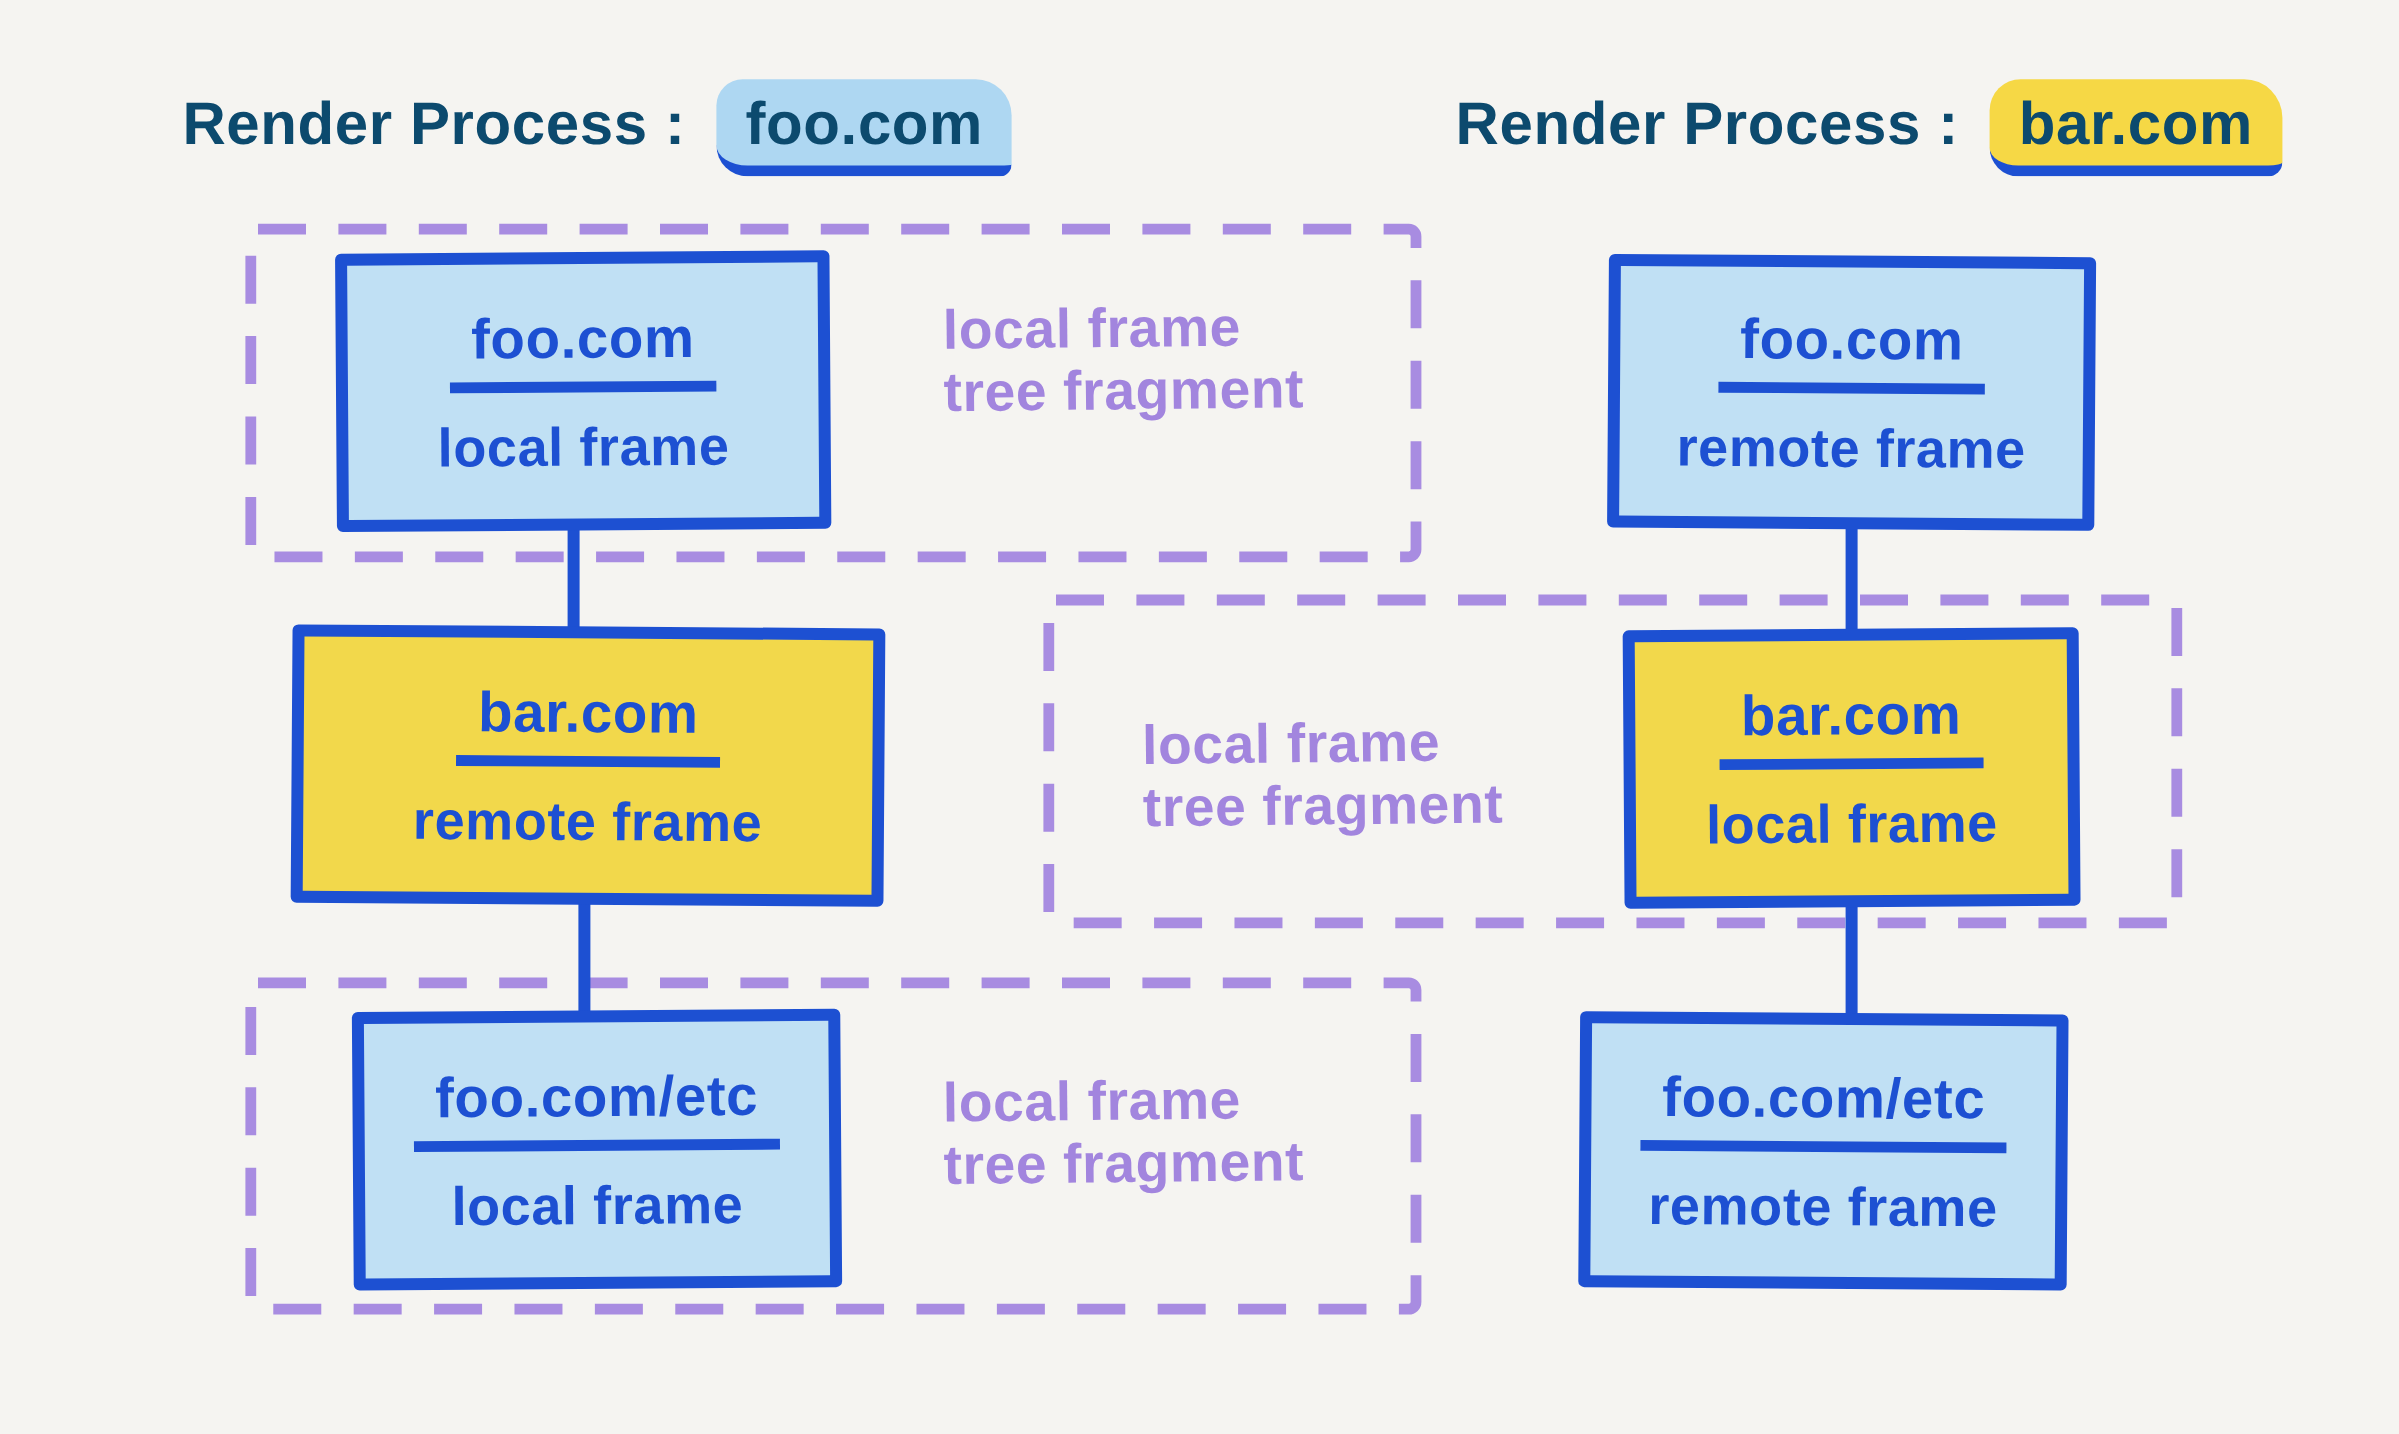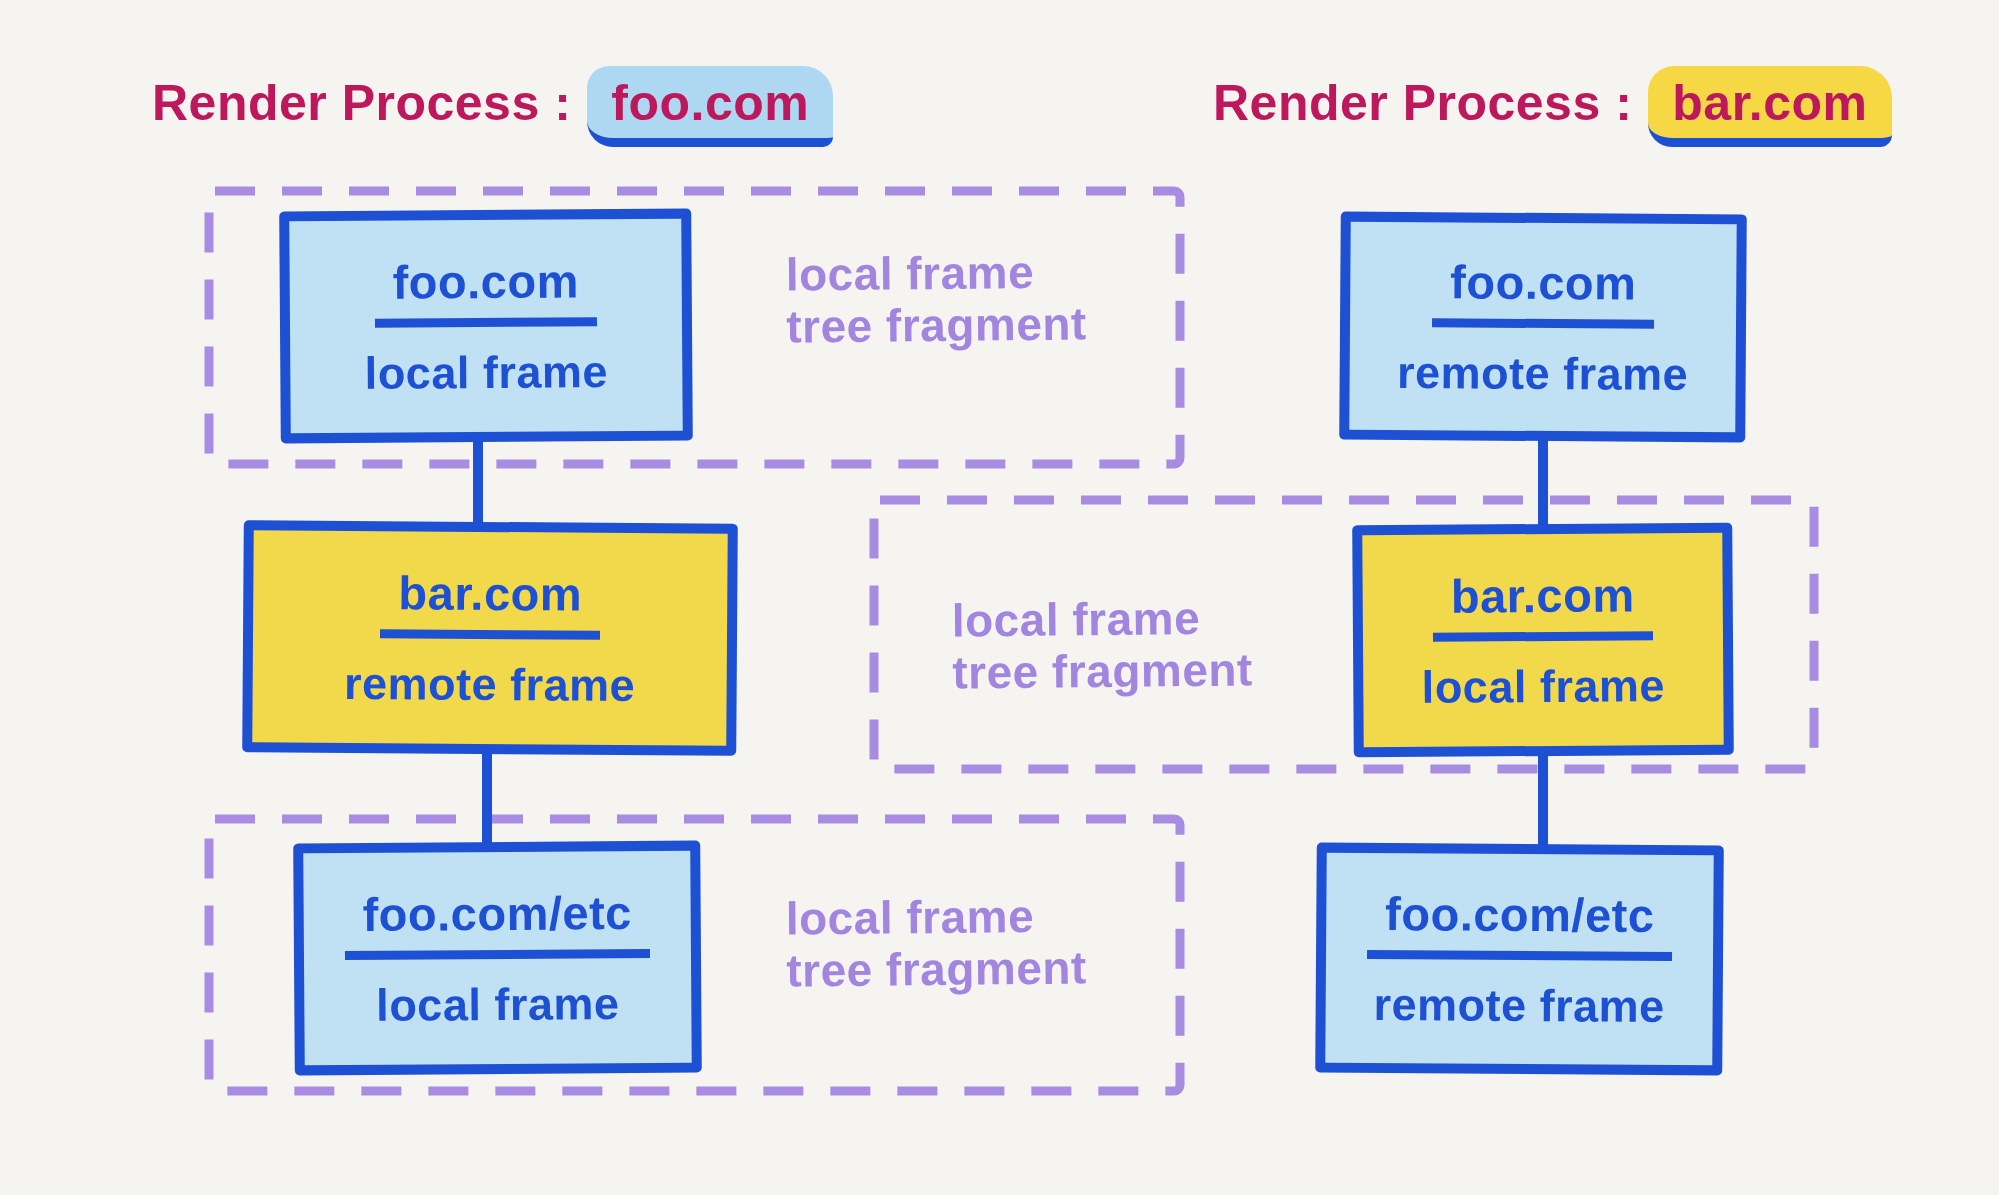--- a/index.html
+++ b/index.html
@@ -6,23 +6,23 @@
   .canvas{
     position:relative;
     width:1999px;height:1195px;
     background:#f5f4f1;
     font-family:"Liberation Sans", sans-serif;
     overflow:hidden;
   }
   
   .title{
     position:absolute;
-    display:flex;align-items:baseline;gap:16px;
+    display:flex;align-items:baseline;gap:26px;
     font-size:50px;font-weight:700;letter-spacing:.5px;
-    color:#be185d;white-space:nowrap;
+    color:#0c4a6e;white-space:nowrap;
   }
   .t-domain{
     padding:8px 24px 6px;
     border-bottom:9px solid #1d50d2;
   }
   .hl-blue{background:#aed7f2;border-radius:22px 30px 10px 26px;}
   .hl-yellow{background:#f6d845;border-radius:26px 32px 12px 24px;}
   
   .dashed{position:absolute;}
   .dashed rect{

